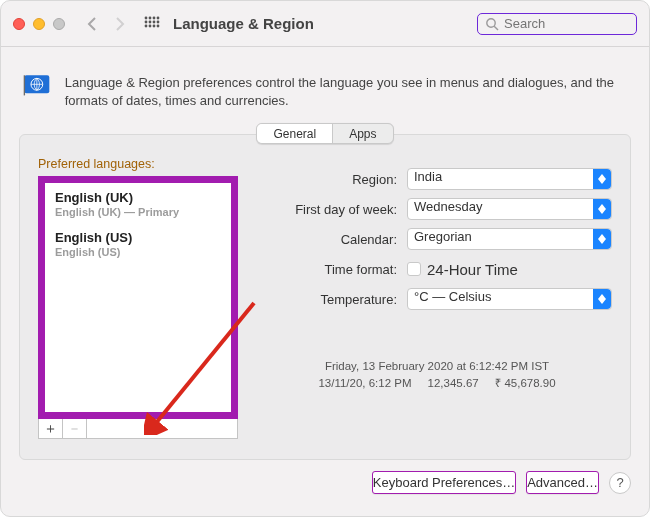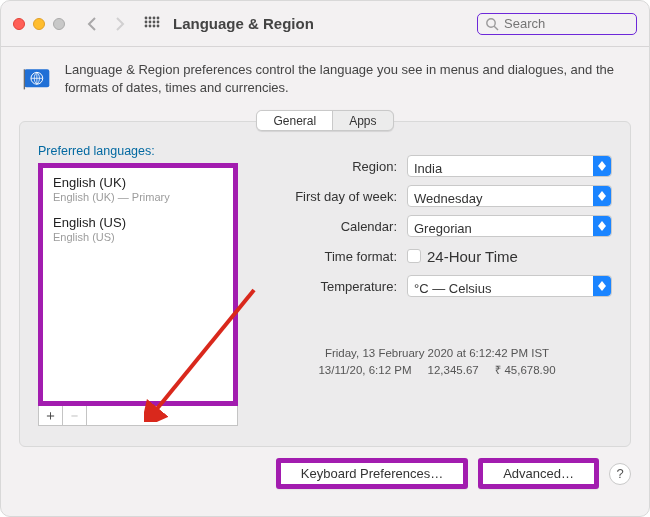--- a/index.html
+++ b/index.html
@@ -58,44 +58,44 @@
       width:160px; height:22px; border:1px solid #6d28d9;
       border-radius:5px; background:#f3f1f2; padding-left:26px;
       font-size:13px; color:#888;
     }
     .banner {
       display:flex; align-items:center; gap:14px; padding:14px 18px 14px 22px;
     }
     .flag {
       width:38px; height:30px;
     }
-    .desc { font-size:13px; color:#444; line-height:1.35; }
+    .desc { font-size:13px; color:#444; line-height:1.35;margin-top:13px; }
     .tabs {
       display:flex; justify-content:center; position:relative; z-index:2;
     }
     .tabgroup {
       display:flex; border:1px solid #c9c9c9; border-radius:6px; overflow:hidden;
       background:#ececec; height:21px; box-shadow: 0 0.5px 1px rgba(0,0,0,0.1);
     }
     .tab {
       padding:1px 16px 0; font-size:12px; display:flex; align-items:center;
     }
     .tab.active { background:#fff; }
     .tab + .tab { border-left:1px solid #c9c9c9; }
     .content {
       margin:-10px 18px 0; border:1px solid #d9d9d9; border-radius:6px;
       background:#ecebec; padding:22px 18px 14px; position:relative;
       height: 326px;
     }
     .contentflex { display:flex; gap:24px; }
     .leftcol { width:200px; }
-    .preflabel { font-size:12.5px; color:#0369a1; margin-bottom:5px; }
+    .preflabel { font-size:12.5px; color:#a16207; margin-bottom:5px; }
     .langbox {
-      background:#fff; border:5px solid #a21caf; height:243px;
-      border-top-left-radius:0; border-top-right-radius:0; position:relative;
+      background:#fff; border:7px solid #a21caf; height:243px;
+      border-top-left-radius:0; border-top-right-radius:0; position:relative;font-weight:bold;
     }
     .langitem { padding:7px 10px 5px; }
     .langname { font-size:13px; color:#222; }
     .langsub { font-size:11px; color:#9c9c9c; margin-top:1px; }
     .boxfooter {
       display:flex;
       border:1px solid #c4c4c4; border-top:1px solid #c4c4c4;
       height:21px; background:#fff;
       margin-top:-1px;
     }
@@ -106,21 +106,21 @@
     .pm.minus { color:#bdbdbd; }
     .boxfooter .spacer { flex:1; }
     .arrow {
       position:absolute; left:124px; top:160px; pointer-events:none; z-index:5;
     }
     .rightcol { flex:1; padding-top:2px;margin-top:9px; }
     .row { display:flex; align-items:center; margin-bottom:8px; height:22px; }
     .rowlabel { width:135px; text-align:right; font-size:13px; color:#333; margin-right:10px; }
     .sel {
       flex:1; height:22px; background:#fff; border:1px solid #c9c9c9;
-      border-radius:4px; display:flex; align-items:flex-end; padding:0 6px;
+      border-radius:4px; display:flex; align-items:flex-start; padding:0 6px;
       position:relative; font-size:13px;
     }
     .selarrow {
       position:absolute; right:0; top:0; width:18px; height:100%;
       background:#1a84ff; border-radius:0 4px 4px 0;
       display:flex; flex-direction:column; align-items:center; justify-content:center;
     }
     .selarrow svg { color:#fff; }
     .cbx {
       width:14px; height:14px; border:1px solid #c9c9c9; border-radius:3px;
@@ -128,22 +128,22 @@
     }
     .cblabel { font-size:15px; color:#333; }
     .cbrow { display:flex; align-items:center; }
     .examples {
       margin-top:48px; text-align:center; font-size:11.5px; color:#555; line-height:1.5;
     }
     .btmbar {
       display:flex; justify-content:flex-end; gap:10px; padding:11px 18px 0; align-items:center;
     }
     .btn {
-      background:#fff; border:5px solid #a21caf; border-radius:3px;
-      padding:3px 20px; font-size:13px; color:#333;
+      background:#fff; border:1px solid #a21caf; border-radius:3px;
+      padding:3px 0; font-size:13px; color:#333;
       box-shadow: 0 0.5px 1px rgba(0,0,0,0.06);
     }
     .help {
       width:22px;height:22px;border:1px solid #c9c9c9;border-radius:50%;
       background:#fff; display:flex; align-items:center; justify-content:center;
       color:#555; font-size:13px;
     }
   </style>
 </head>
 <body>

